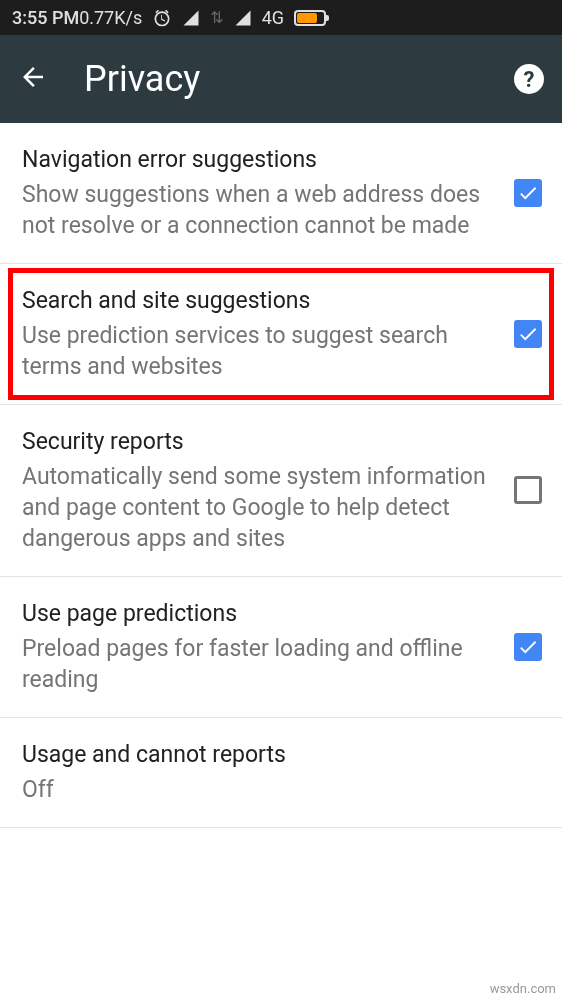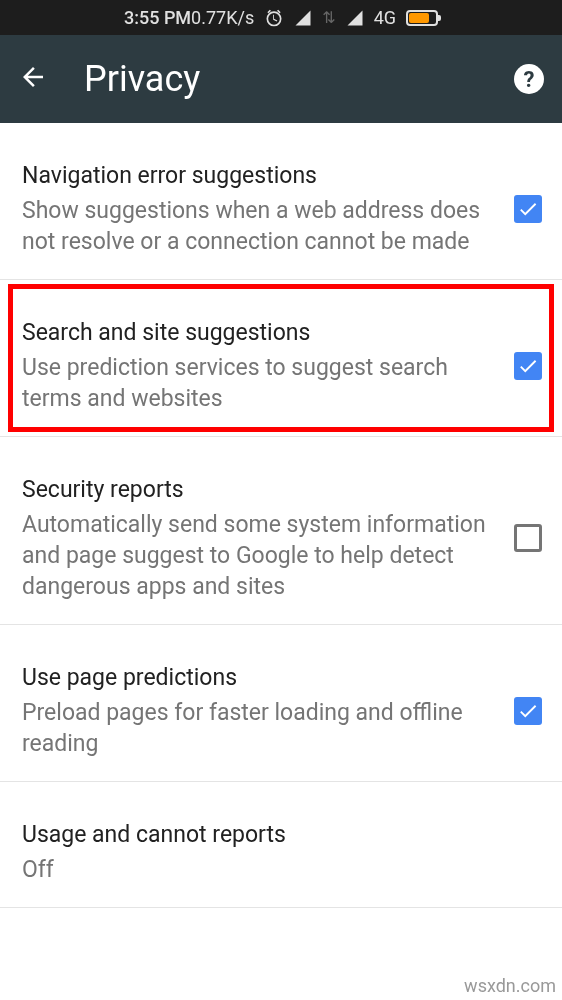--- a/index.html
+++ b/index.html
@@ -14,21 +14,21 @@
       background: #ffffff;
       overflow: hidden;
       position: relative;
     }
     .status-bar {
       background: #1d1d1d;
       color: #e0e0e0;
       height: 35px;
       display: flex;
       align-items: center;
-      justify-content: center;
+      justify-content: flex-start;
       padding: 0 12px;
       font-size: 18px;
     }
     .status-left {
       font-weight: 500;
     }
     .status-right {
       display: flex;
       align-items: center;
       gap: 10px;
@@ -88,21 +88,21 @@
       display: flex;
       align-items: center;
       justify-content: center;
       font-weight: bold;
       font-size: 22px;
     }
     .settings-list {
       background: #ffffff;
     }
     .setting-item {
-      padding: 38px 20px 22px 22px;
+      padding: 22px 20px 22px 22px;
       display: flex;
       align-items: center;
       border-bottom: 1px solid #e4e4e4;
     }
     .setting-text {
       flex: 1;
       padding-right: 15px;
     }
     .setting-title {
       font-size: 23px;
@@ -147,21 +147,21 @@
       border: 5px solid #ff0000;
       pointer-events: none;
     }
     .highlighted .setting-item {
       border-bottom: none;
     }
     .watermark {
       position: absolute;
       bottom: 4px;
       right: 6px;
-      font-size: 18px;
+      font-size: 13px;
       color: #999;
     }
   </style>
 </head>
 <body>
 
 <div class="status-bar">
   <span class="status-left">3:55 PM</span>
   <div class="status-right">
     <span>0.77K/s</span>
@@ -220,21 +220,21 @@
           <svg width="22" height="22" viewBox="0 0 24 24">
             <path d="M9 16.17L4.83 12l-1.42 1.41L9 19 21 7l-1.41-1.41L9 16.17z"></path>
           </svg>
         </div>
       </div>
       <div class="highlight-box"></div>
     </div>
     <div class="setting-item">
       <div class="setting-text">
         <div class="setting-title">Security reports</div>
-        <div class="setting-desc">Automatically send some system information and page suggest to Google to help detect dangerous apps and sites</div>
+        <div class="setting-desc">Automatically send some system information and page content to Google to help detect dangerous apps and sites</div>
       </div>
       <div class="checkbox checkbox-unchecked"></div>
     </div>
     <div class="setting-item">
       <div class="setting-text">
         <div class="setting-title">Use page predictions</div>
         <div class="setting-desc">Preload pages for faster loading and offline reading</div>
       </div>
       <div class="checkbox checkbox-checked">
         <svg width="22" height="22" viewBox="0 0 24 24">

